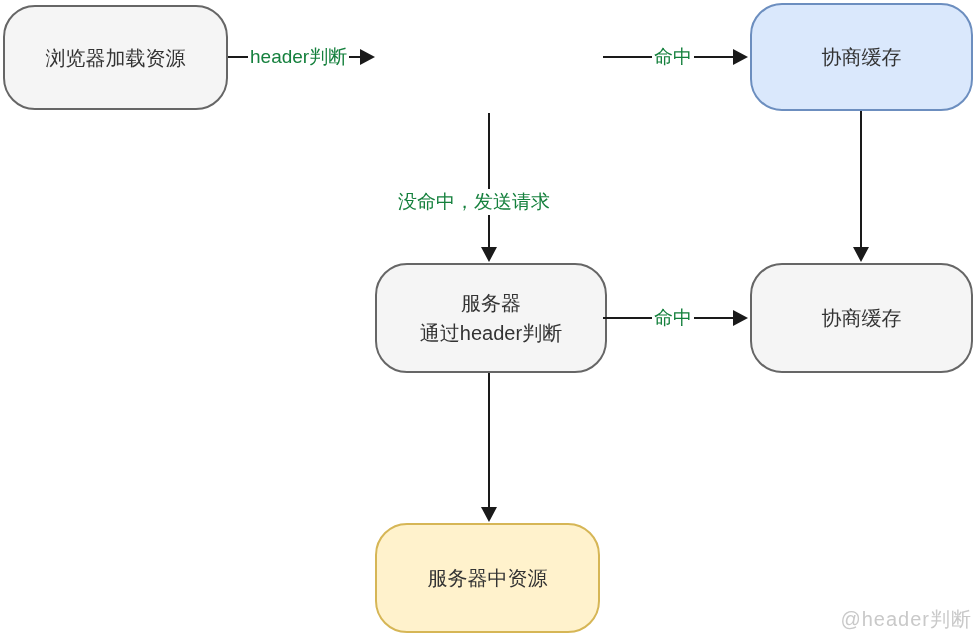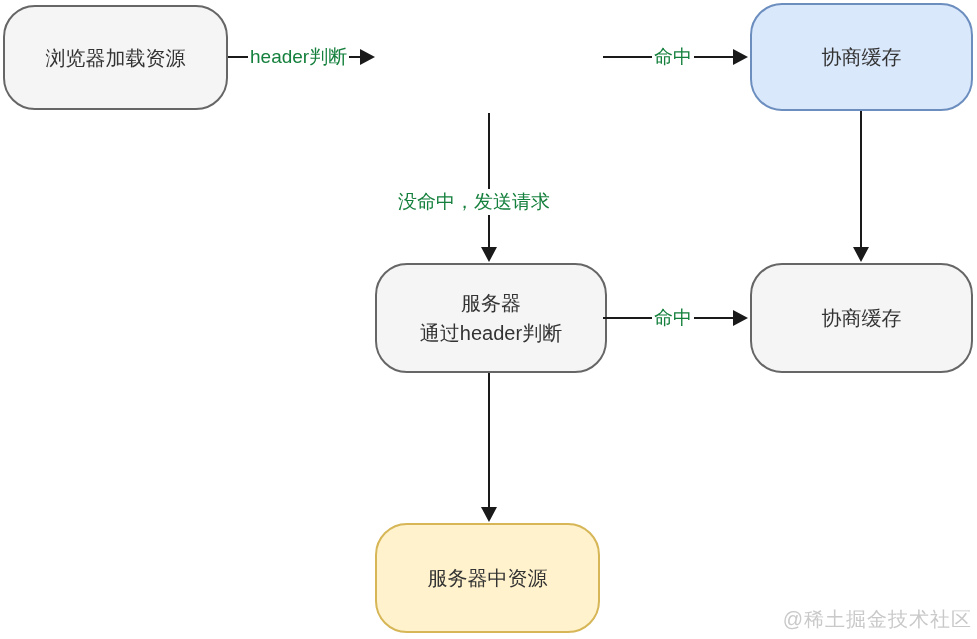--- a/index.html
+++ b/index.html
@@ -121,15 +121,15 @@
   <div class="line-v" style="left:860px; top:111px; height:137px;"></div>
   <div class="arrowhead down" style="left:853px; top:247px;"></div>
 
   <div class="line-h" style="left:603px; top:317px; width:132px;"></div>
   <div class="arrowhead right" style="left:733px; top:310px;"></div>
   <div class="edge-label" style="left:652px; top:305px;">命中</div>
 
   <div class="line-v" style="left:488px; top:373px; height:135px;"></div>
   <div class="arrowhead down" style="left:481px; top:507px;"></div>
 
-  <div class="watermark">@稀土掘金技术社区</div>
+  <div class="watermark">@header判断</div>
 
 </div>
 
 </body></html>

